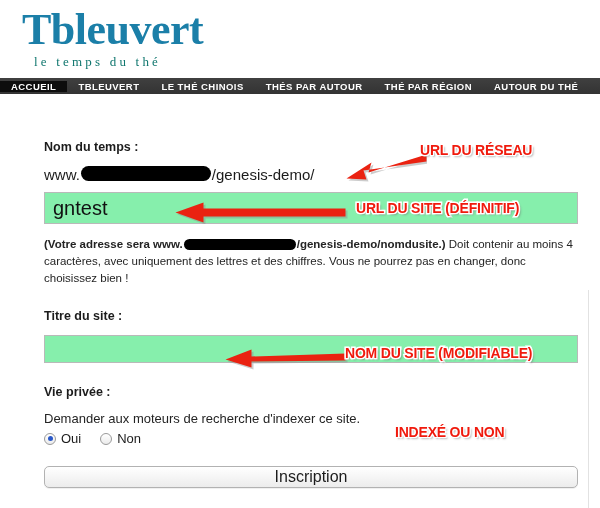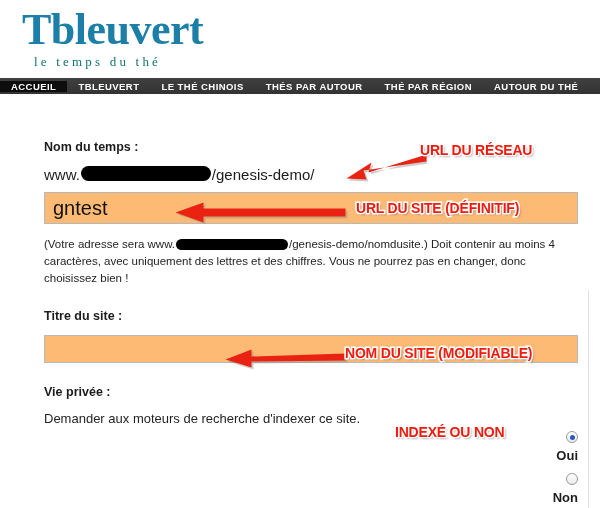--- a/index.html
+++ b/index.html
@@ -114,56 +114,55 @@
     height: 11px;
     width: 112px;
     border-radius: 7px;
   }
 
   .text-input {
     box-sizing: border-box;
     width: 534px;
     height: 32px;
     border: 1px solid #b9b9b9;
-    background: #fdba74;
+    background: #86efac;
     font-family: "Liberation Sans", sans-serif;
     font-size: 20px;
     color: #111;
     padding: 0 8px;
     outline: none;
     border-radius: 0;
     -webkit-appearance: none;
   }
   .text-input.titre {
     height: 28px;
     font-size: 14px;
   }
 
   .help-text {
     font-size: 11.5px;
     line-height: 17px;
     color: #242424;
     margin-top: 12px;
     width: 530px;
   }
-  .help-text b { font-weight: 400; text-align: right; }
+  .help-text b { font-weight: 700; text-align: right; }
 
   .priv-desc {
     font-size: 13px;
     color: #242424;
     margin: 0 0 5px 0;
   }
   .radio-row {
     display: flex;
-    align-items: flex-end;
+    align-items: center;
     font-size: 13px;
-    font-weight: 700;
+    font-weight: 400;
     color: #1c1c1c;
     gap: 5px;
-    flex-direction: column;
   }
   .radio-row .gap { width: 9px; }
   .radio {
     width: 12px;
     height: 12px;
     border-radius: 50%;
     border: 1px solid #9a9a9a;
     background: linear-gradient(#ffffff, #ebebeb);
     box-sizing: border-box;
     display: inline-block;

